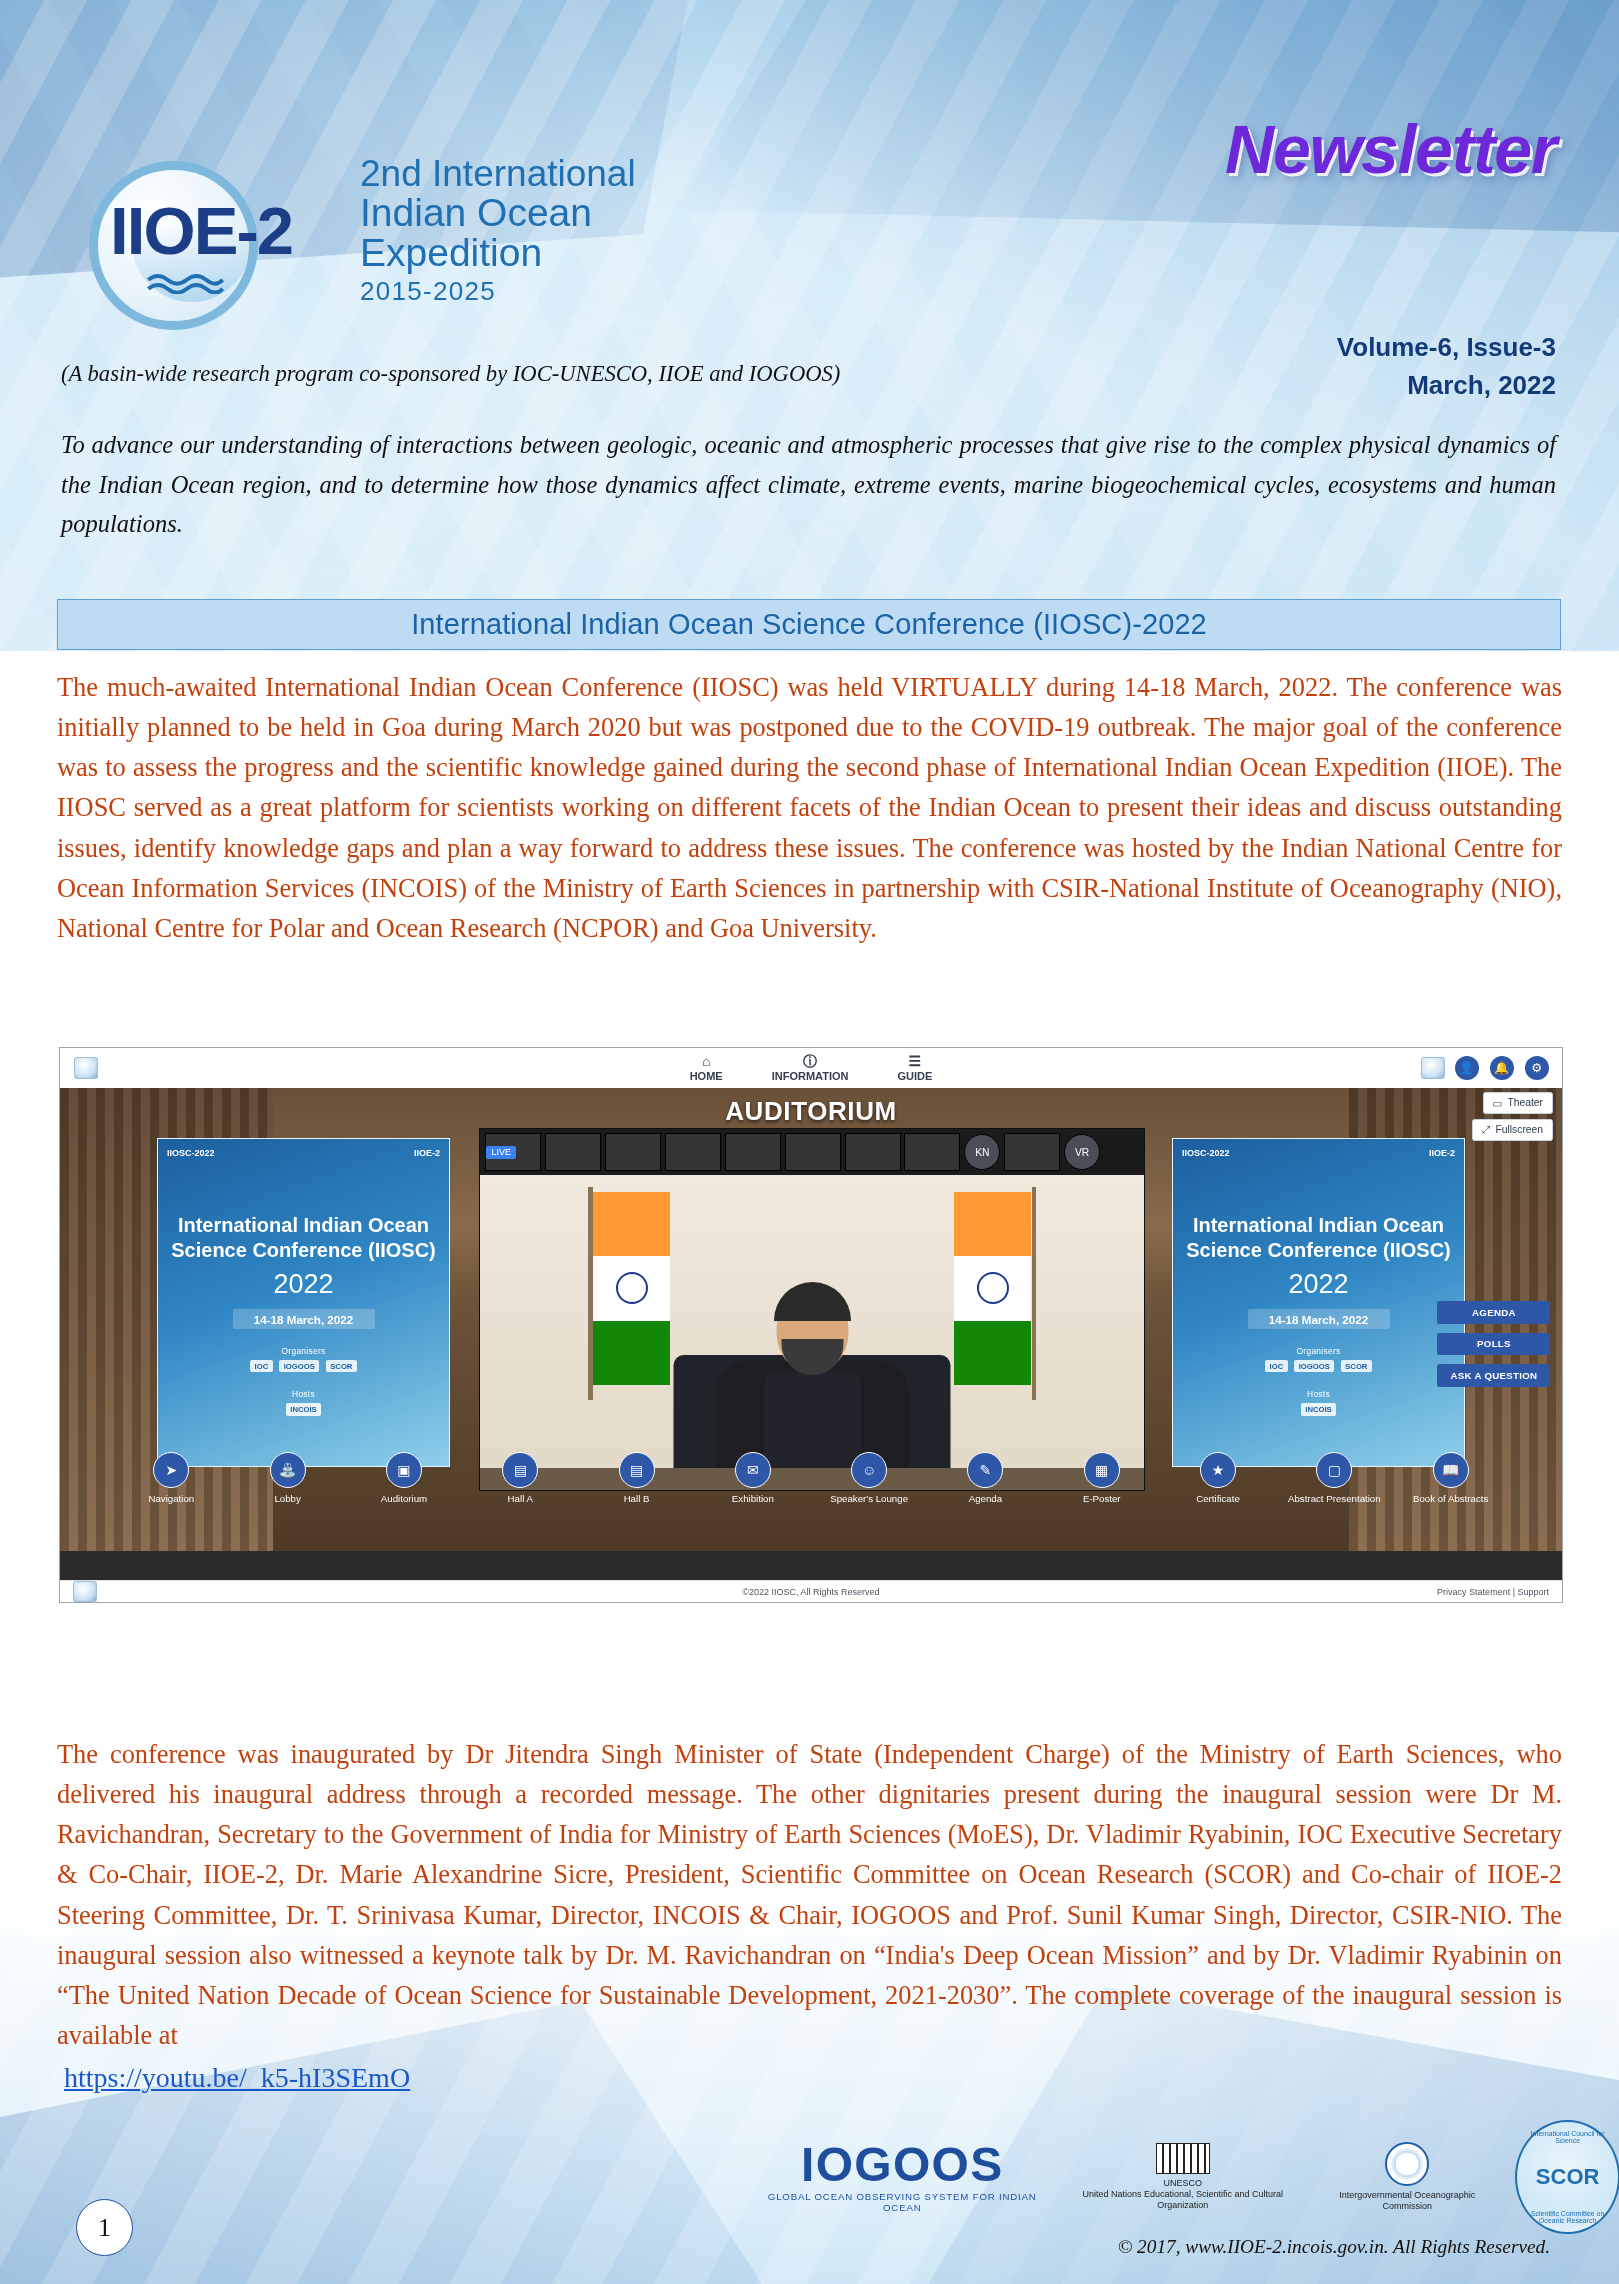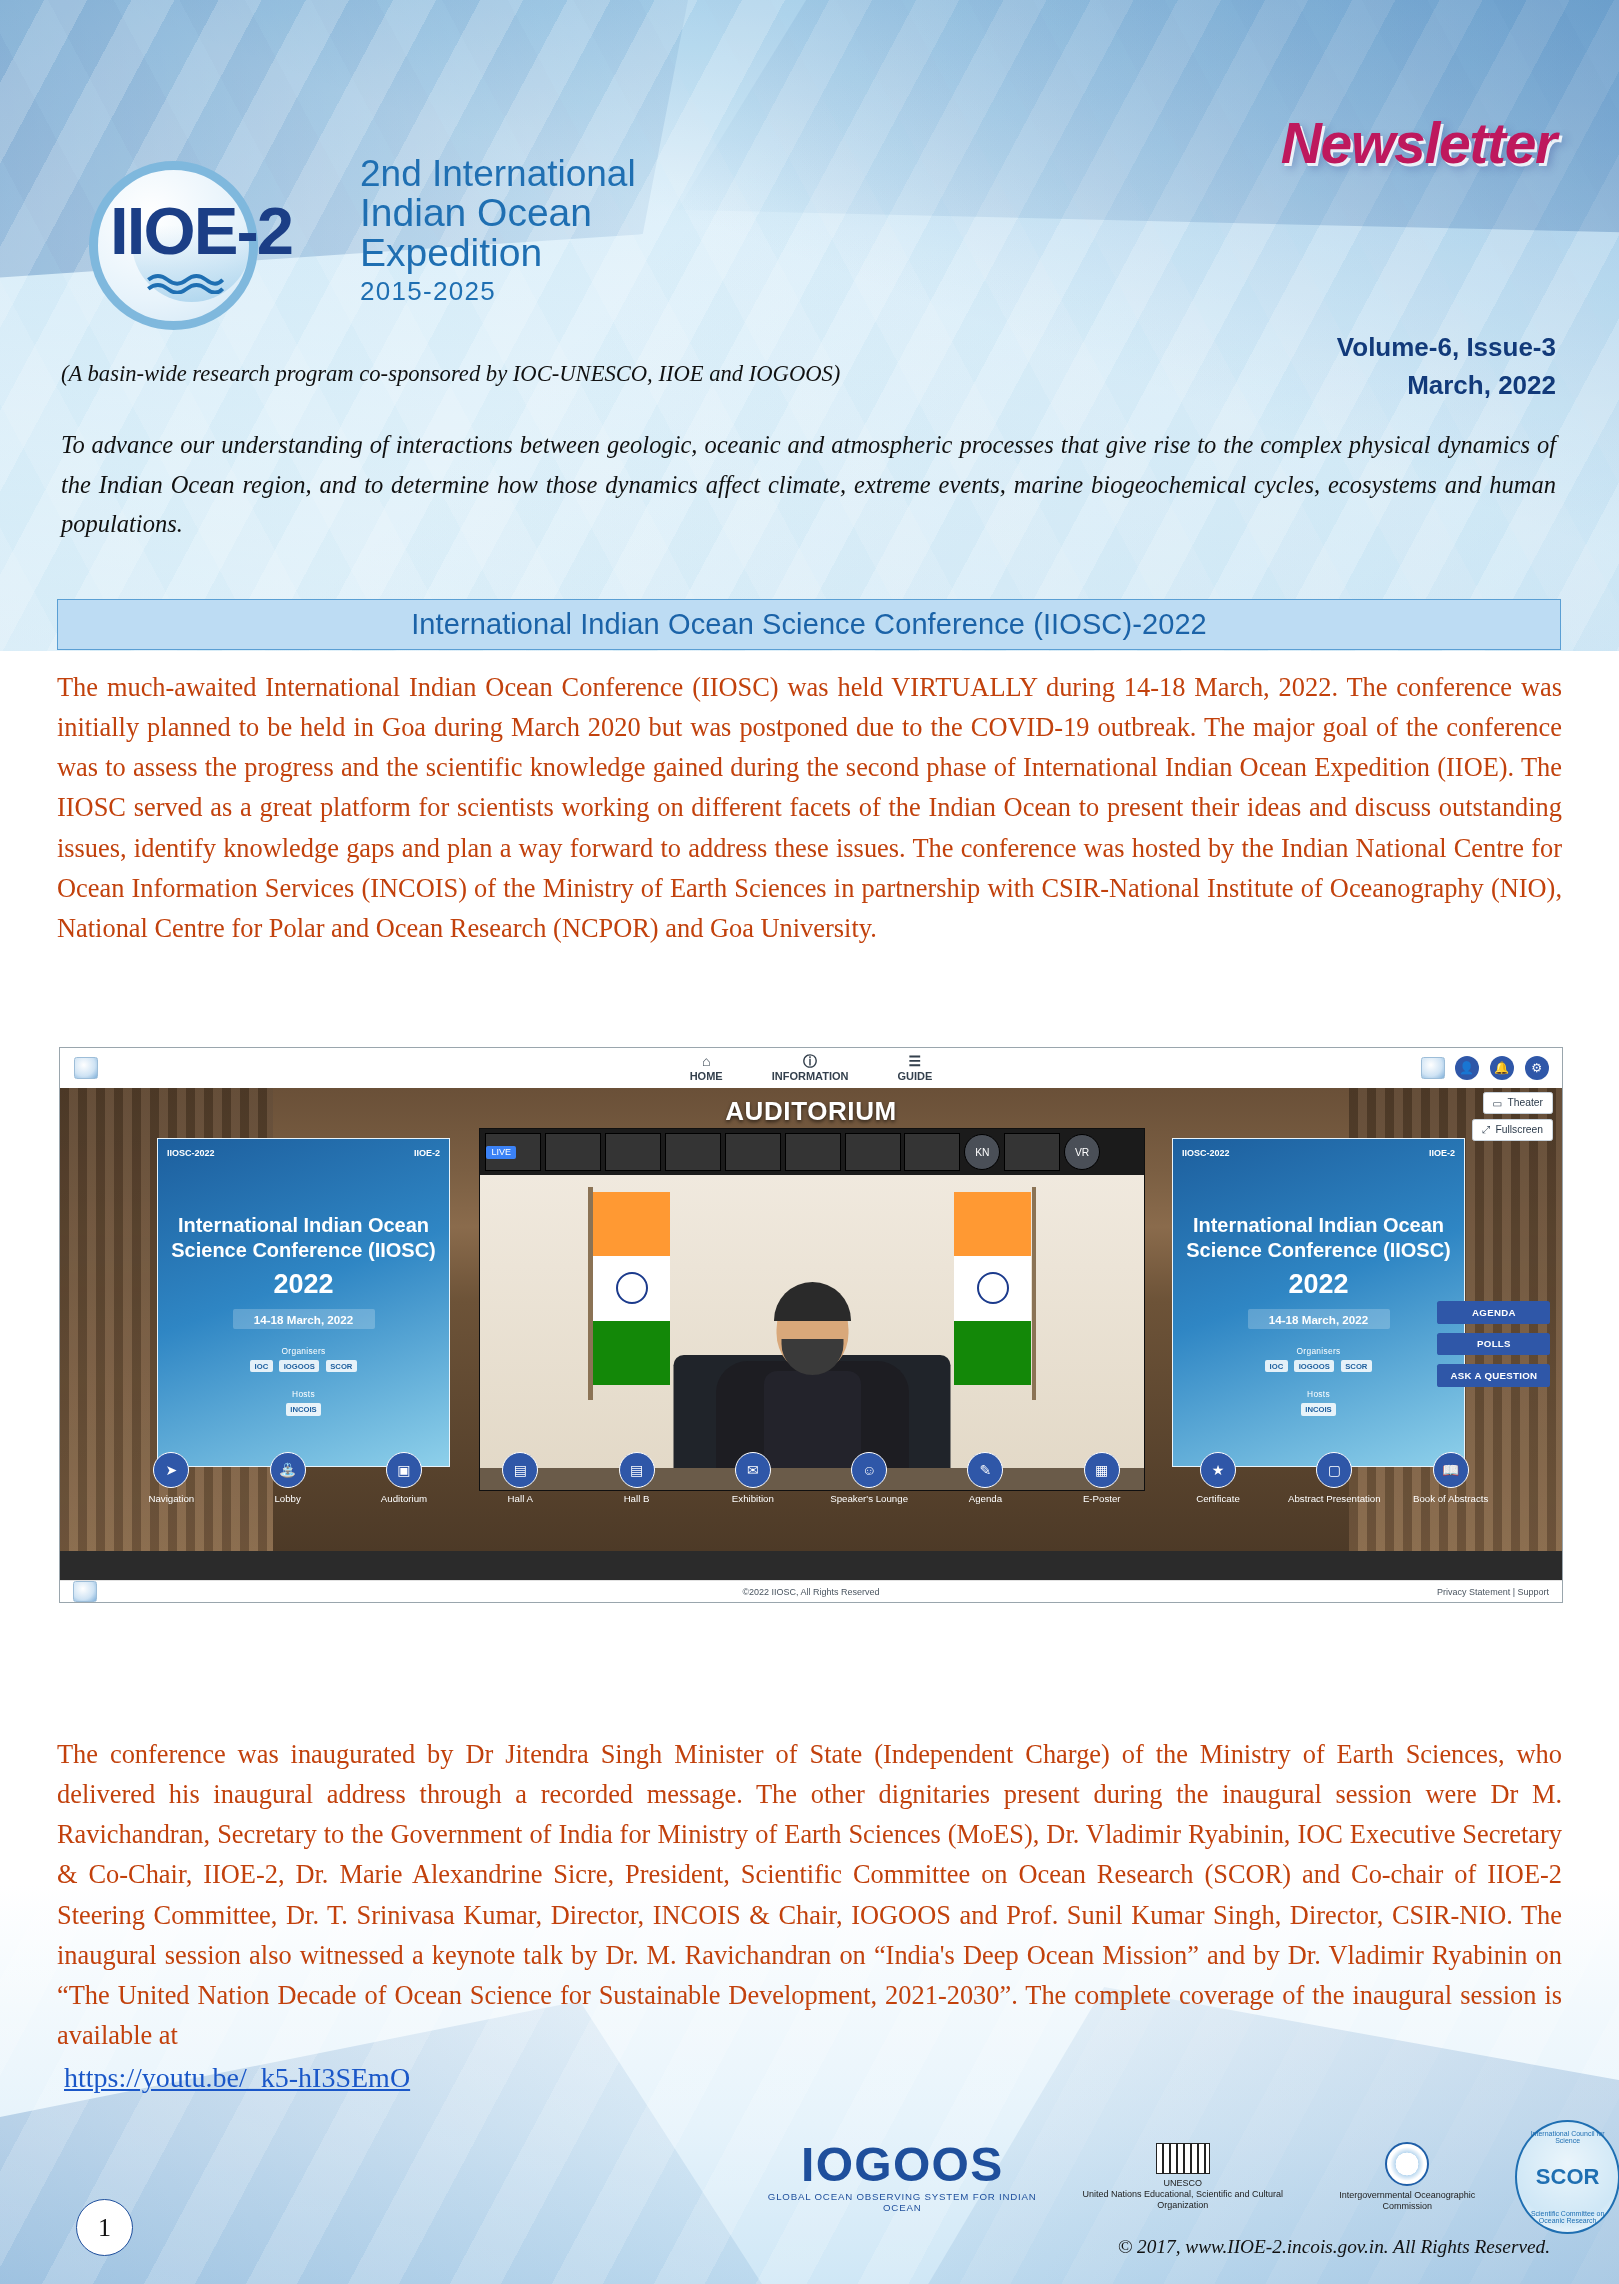--- a/index.html
+++ b/index.html
@@ -156,23 +156,23 @@
     font-size: 22.6px;
     color: #111111;
   }
 
   .newsletter-word {
     position: absolute;
     right: 64px; top: 110px;
     font-family: "Liberation Sans", sans-serif;
     font-weight: bold;
     font-style: italic;
-    font-size: 57px;
+    font-size: 68px;
     letter-spacing: -1.3px;
-    color: #be185d;
+    color: #6d28d9;
     text-shadow: 2.6px 2.6px 0 rgba(255,255,255,0.85), 5.2px 5.2px 9px rgba(40,60,140,0.35);
   }
 
   .vol-issue {
     position: absolute;
     right: 64px; top: 329px;
     text-align: right;
     font-family: "Liberation Sans", sans-serif;
     font-weight: bold;
     font-size: 26px;
@@ -308,21 +308,21 @@
     color:#ffffff;
     font-family:"Liberation Sans", sans-serif;
     text-align:center;
     padding-top: 9px;
     box-sizing:border-box;
   }
   .poster.left { left: 97px; }
   .poster.right { right: 97px; }
   .poster .pr-top { display:flex; justify-content:space-between; padding: 0 9px; font-size: 9px; font-weight:bold;}
   .poster .pr-title { margin-top: 55px; font-size: 20px; font-weight:bold; line-height:1.25; }
-  .poster .pr-year { margin-top: 6.4px; font-size: 27px; font-weight:bold; }
+  .poster .pr-year { margin-top: 6.4px; font-size: 27px; font-weight:normal; }
   .poster .pr-dates {
     margin: 9px auto 0; width: 142px; padding: 3.2px 0;
     background: rgba(255,255,255,.22); border-radius: 1.9px;
     font-size: 11.6px; font-weight:bold;
   }
   .poster .pr-org { margin-top: 17px; font-size: 8.4px; letter-spacing:0.3px;}
   .poster .pr-row { display:flex; justify-content:center; gap:6.4px; margin-top:3.9px; font-size:7.7px; font-weight:bold;}
   .poster .pr-chip { background:rgba(255,255,255,.85); color:#1d5f9e; padding:1.9px 4.5px; border-radius:1.9px; }
 
   .screen {

